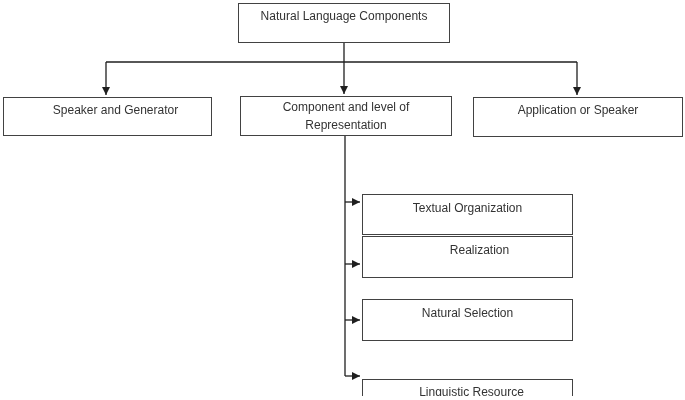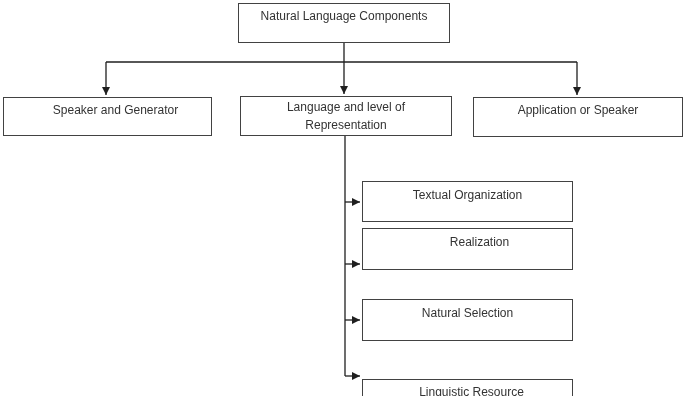--- a/index.html
+++ b/index.html
@@ -39,22 +39,22 @@
   }
   .box.two-line {
     padding: 0 26px;
     line-height: 18px;
   }
   
   .root-box   { left: 238px; top: 3px;   width: 212px; height: 40px; }
   .branch-0   { left: 3px;   top: 97px;  width: 209px; height: 39px; padding-left: 20px; }
   .branch-1   { left: 240px; top: 96px;  width: 212px; height: 40px; }
   .branch-2   { left: 473px; top: 97px;  width: 210px; height: 40px; }
-  .sub-0      { left: 362px; top: 181px; width: 211px; height: 41px; }
-  .sub-1      { left: 362px; top: 228px; width: 211px; height: 42px; padding-left: 28px; }
+  .sub-0      { left: 362px; top: 194px; width: 211px; height: 41px; }
+  .sub-1      { left: 362px; top: 236px; width: 211px; height: 42px; padding-left: 28px; }
   .sub-2      { left: 362px; top: 299px; width: 211px; height: 42px; }
   .sub-3      { left: 362px; top: 379px; width: 211px; height: 39px; padding-left: 12px; }
 </style>
 </head>
 <body>
 
 <div class="canvas">
 
   <svg class="connectors" viewBox="0 0 685 400" xmlns="http://www.w3.org/2000/svg" aria-hidden="true">
     <defs>
@@ -78,21 +78,21 @@
       <path d="M345 264 H360" marker-end="url(#arrow)"></path>
       <path d="M345 320 H360" marker-end="url(#arrow)"></path>
       <path d="M345 376 H360" marker-end="url(#arrow)"></path>
     </g>
   </svg>
 
   <div class="box root-box">Natural Language Components</div>
 
   <div class="box branch-0">Speaker and Generator</div>
 
-  <div class="box branch-1 two-line">Language and level of Representation</div>
+  <div class="box branch-1 two-line">Component and level of Representation</div>
 
   <div class="box branch-2">Application or Speaker</div>
 
   <div class="box sub-0">Textual Organization</div>
 
   <div class="box sub-1">Realization</div>
 
   <div class="box sub-2">Natural Selection</div>
 
   <div class="box sub-3">Linguistic Resource</div>

